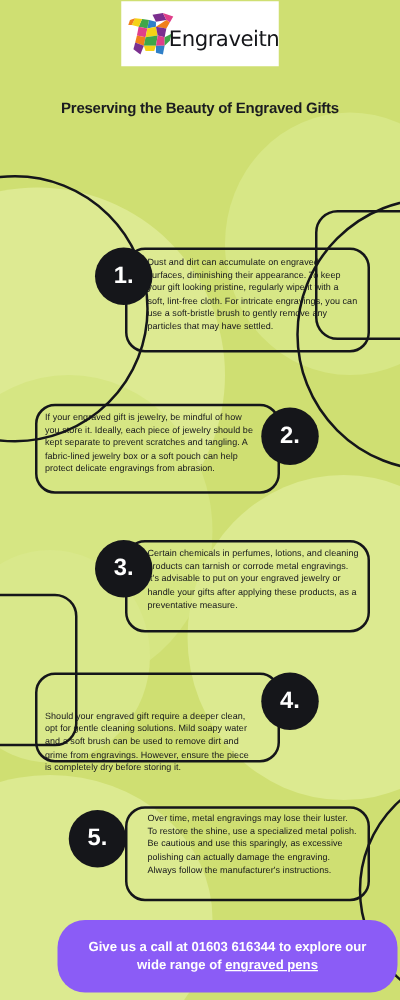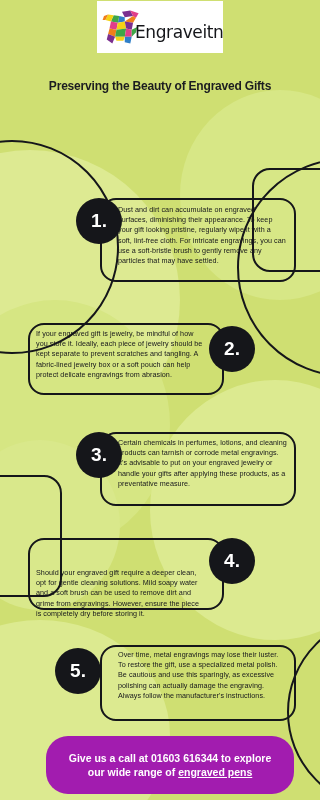--- a/index.html
+++ b/index.html
@@ -170,24 +170,24 @@
   
   .s5-card { left: 100px; top: 645px; width: 196px; height: 76px; }
   .s5-text { left: 118px; top: 650px; width: 168px; }
   .s5-num  { left: 55px;  top: 648px; }
 
   
   .footer-cta {
     position: absolute;
     left: 46px;
     top: 736px;
-    width: 248px;
+    width: 272px;
     height: 58px;
     border-radius: 22px;
-    background: #a21caf;
+    background: #8b5cf6;
     color: #ffffff;
     display: flex;
     align-items: center;
     justify-content: center;
     text-align: center;
     padding: 0 14px;
     box-sizing: border-box;
     font-size: 10.5px;
     line-height: 1.38;
     font-weight: 700;
@@ -252,20 +252,20 @@
 
   <div class="card s3-card"></div>
   <div class="card-text s3-text">Certain chemicals in perfumes, lotions, and cleaning products can tarnish or corrode metal engravings. It's advisable to put on your engraved jewelry or handle your gifts after applying these products, as a preventative measure.</div>
   <div class="num s3-num">3.</div>
 
   <div class="card s4-card"></div>
   <div class="card-text s4-text">Should your engraved gift require a deeper clean, opt for gentle cleaning solutions. Mild soapy water and a soft brush can be used to remove dirt and grime from engravings. However, ensure the piece is completely dry before storing it.</div>
   <div class="num s4-num">4.</div>
 
   <div class="card s5-card"></div>
-  <div class="card-text s5-text">Over time, metal engravings may lose their luster. To restore the gift, use a specialized metal polish. Be cautious and use this sparingly, as excessive polishing can actually damage the engraving. Always follow the manufacturer's instructions.</div>
+  <div class="card-text s5-text">Over time, metal engravings may lose their luster. To restore the shine, use a specialized metal polish. Be cautious and use this sparingly, as excessive polishing can actually damage the engraving. Always follow the manufacturer's instructions.</div>
   <div class="num s5-num">5.</div>
 
   <div class="footer-cta">
     <span><span>Give us a call at 01603 616344 to explore our wide range of </span><a class="footer-link" href="#">engraved pens</a></span>
   </div>
 
 </div>
 
 </body></html>

